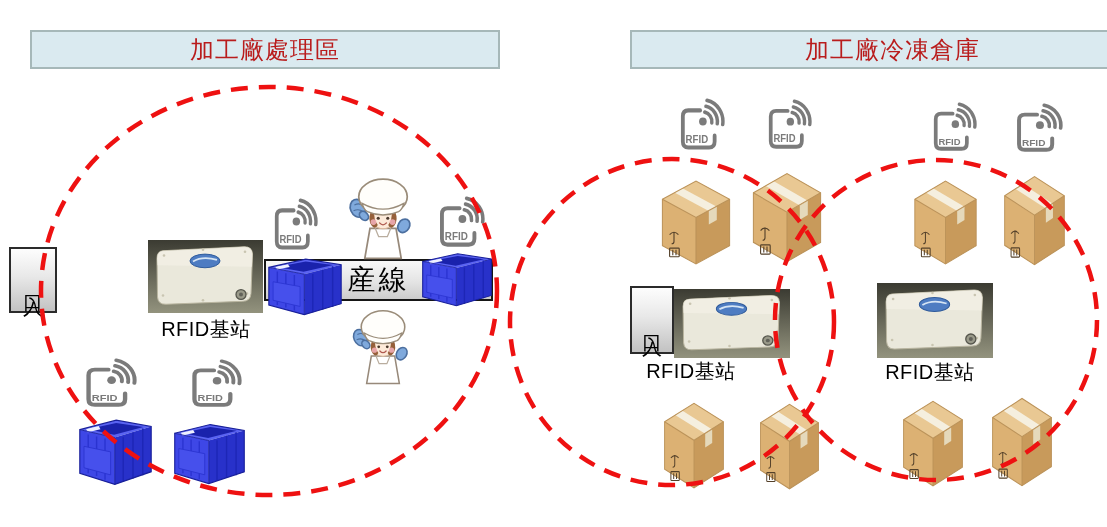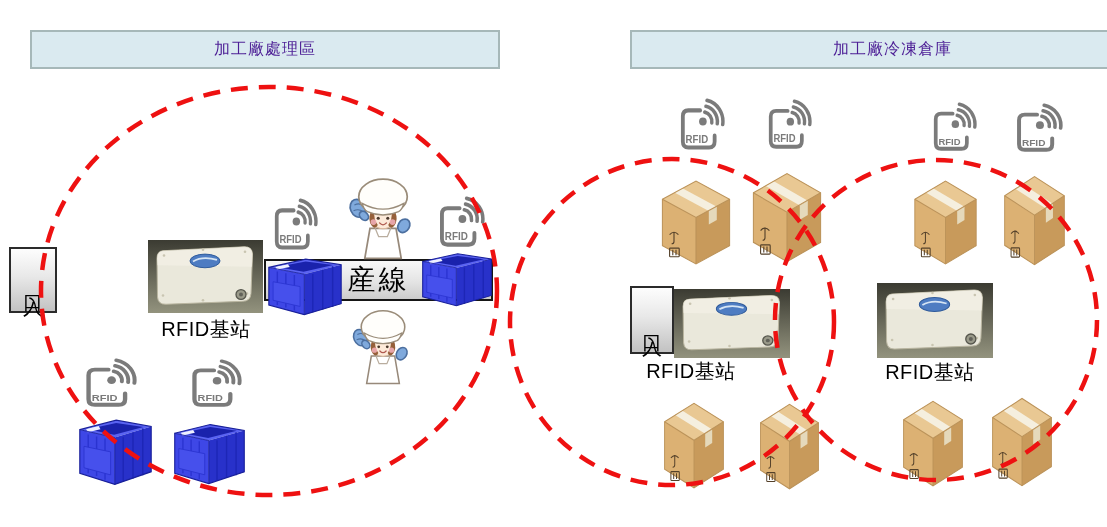--- a/index.html
+++ b/index.html
@@ -1,20 +1,20 @@
 <!DOCTYPE html>
 <html><head>
 <meta charset="utf-8">
 <style>
   html,body{margin:0;padding:0;background:#fff;}
   #stage{position:relative;width:1107px;height:527px;background:#ffffff;overflow:hidden;
          font-family:"Liberation Serif",serif;}
   .abs{position:absolute;box-sizing:border-box;}
   .hdr{background:#daeaf0;border:2.5px solid #a6b8b9;display:flex;align-items:center;justify-content:center;
-       font-size:16px;color:#4c1d95;letter-spacing:1px;z-index:5;}
+       font-size:24px;color:#b91c1c;letter-spacing:1px;z-index:5;}
   .entrance{background:linear-gradient(180deg,#fdfdfd 0%,#e8e8e8 45%,#c2c2c2 100%);
        border:2px solid #2b2b2b;display:flex;align-items:center;justify-content:center;
        writing-mode:vertical-rl;text-orientation:upright;font-size:20px;color:#000;z-index:1;line-height:1.05;}
   .prodline{background:linear-gradient(180deg,#f8f8f8 0%,#e4e4e4 55%,#cccccc 100%);
        border:2px solid #161616;display:flex;align-items:center;justify-content:center;
        font-size:28px;letter-spacing:3px;color:#000;z-index:1;}
   .bslabel{font-family:"Liberation Sans",sans-serif;font-weight:400;font-size:20px;color:#000;
        text-align:center;z-index:6;letter-spacing:0.5px;}
   svg.canvas{position:absolute;left:0;top:0;z-index:3;}
 </style>

